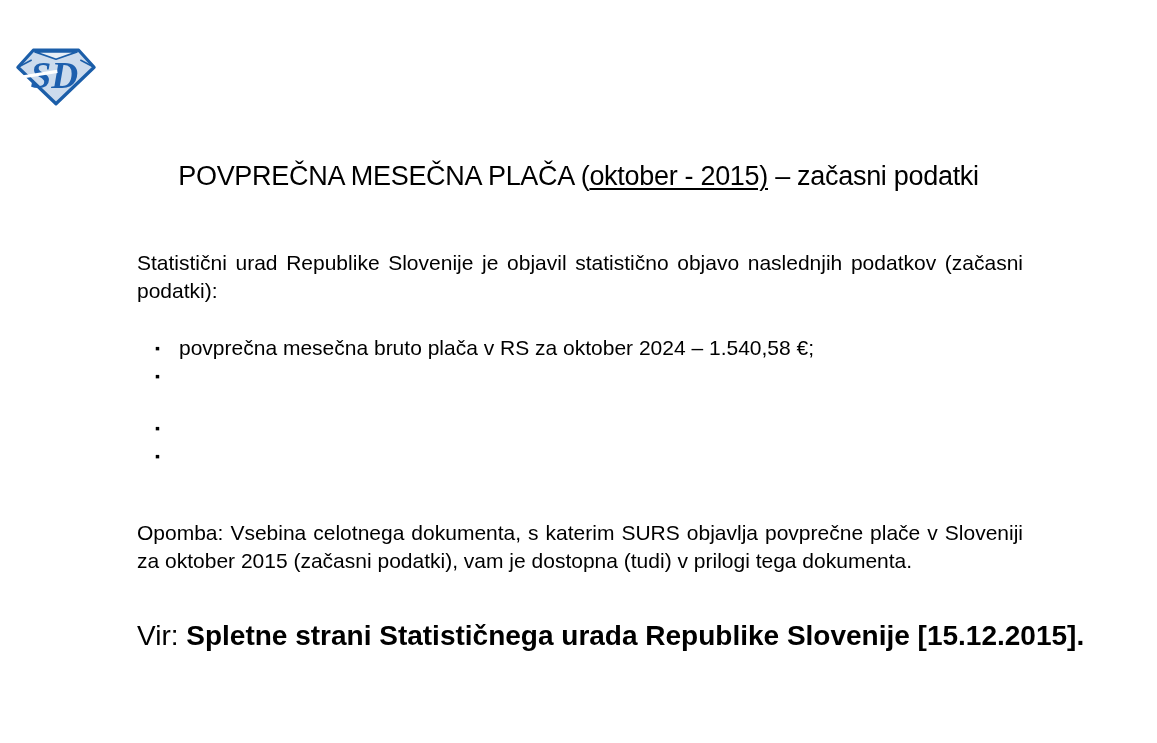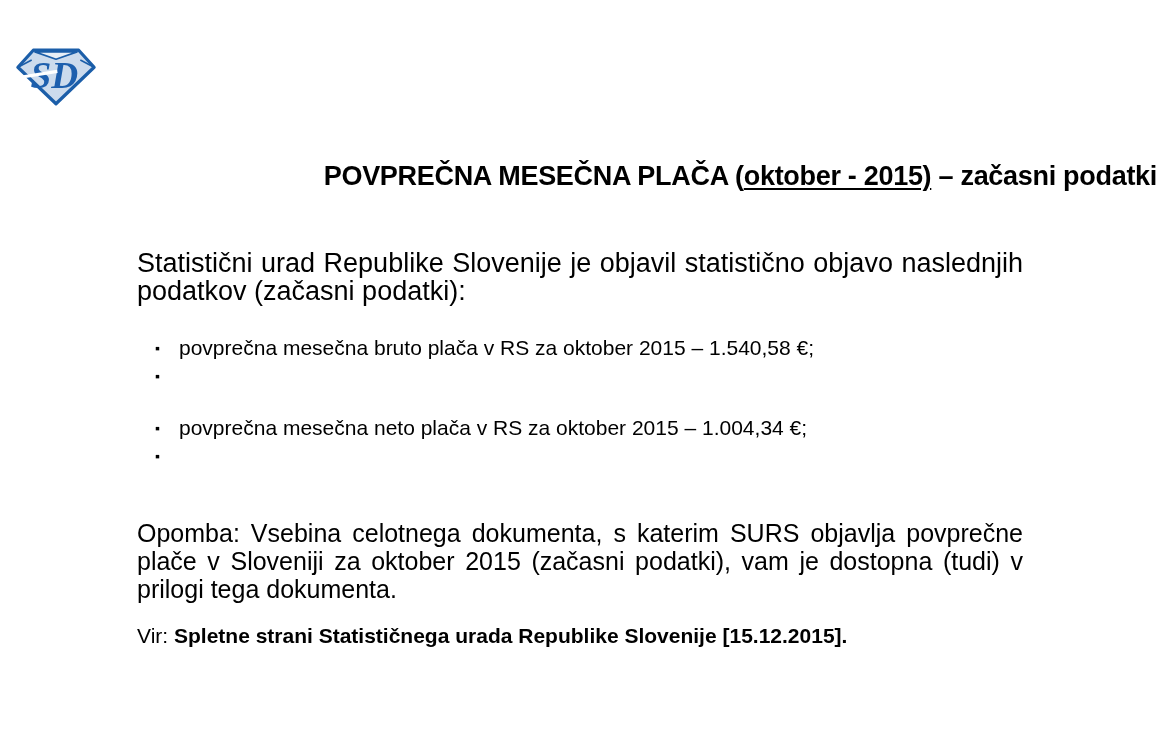--- a/index.html
+++ b/index.html
@@ -20,34 +20,34 @@
     top: 47px;
     width: 82px;
     height: 60px;
   }
 
   .doc-title {
     position: absolute;
     top: 161px;
     left: 0;
     right: 0;
-    text-align: right;
+    text-align: center;
     font-size: 27px;
-    font-weight: bold;
+    font-weight: normal;
     letter-spacing: -0.3px;
     white-space: nowrap;
   }
   .doc-title .u { text-decoration: underline; text-underline-offset: 3px; text-decoration-thickness: 2px; }
 
   .intro {
     position: absolute;
     top: 249px;
     left: 137px;
     width: 886px;
-    font-size: 27px;
+    font-size: 21px;
     line-height: 28px;
     text-align: justify;
   }
 
   .bullet-group {
     position: absolute;
     left: 155px;
     width: 880px;
     font-size: 21px;
   }
@@ -64,30 +64,30 @@
     font-size: 14px;
     line-height: 28px;
   }
   .bullet-text { white-space: nowrap; }
 
   .note {
     position: absolute;
     top: 519px;
     left: 137px;
     width: 886px;
-    font-size: 25px;
+    font-size: 21px;
     line-height: 28px;
     text-align: justify;
   }
 
   .source {
     position: absolute;
     top: 622px;
     left: 137px;
-    font-size: 21px;
+    font-size: 28px;
     line-height: 28px;
     white-space: nowrap;
   }
   .source .src-text { font-weight: bold; }
 </style>
 </head>
 <body>
 
 <div class="page">
 
@@ -102,31 +102,30 @@
     </svg>
   </div>
 
   <h1 class="doc-title"><span>POVPREČNA MESEČNA PLAČA (</span><span class="u">oktober - 2015)</span><span> – začasni podatki</span></h1>
 
   <p class="intro">Statistični urad Republike Slovenije je objavil statistično objavo naslednjih podatkov (začasni podatki):</p>
 
   <div class="bullet-group g1">
     <div class="bullet-row">
       <span class="bullet-marker">▪</span>
-      <span class="bullet-text">povprečna mesečna bruto plača v RS za oktober 2015 – 1.540,58 €;</span>
+      <span class="bullet-text">povprečna mesečna bruto plača v RS za oktober 2024 – 1.540,58 €;</span>
     </div>
     <div class="bullet-row">
       <span class="bullet-marker">▪</span>
     </div>
   </div>
 
   <div class="bullet-group g2">
     <div class="bullet-row">
       <span class="bullet-marker">▪</span>
-      <span class="bullet-text">povprečna mesečna neto plača v RS za oktober 2015 – 1.004,34 €;</span>
     </div>
     <div class="bullet-row">
       <span class="bullet-marker">▪</span>
     </div>
   </div>
 
   <p class="note">Opomba: Vsebina celotnega dokumenta, s katerim SURS objavlja povprečne plače v Sloveniji za oktober 2015 (začasni podatki), vam je dostopna (tudi) v prilogi tega dokumenta.</p>
 
   <p class="source"><span>Vir: </span><span class="src-text">Spletne strani Statističnega urada Republike Slovenije [15.12.2015].</span></p>
 

